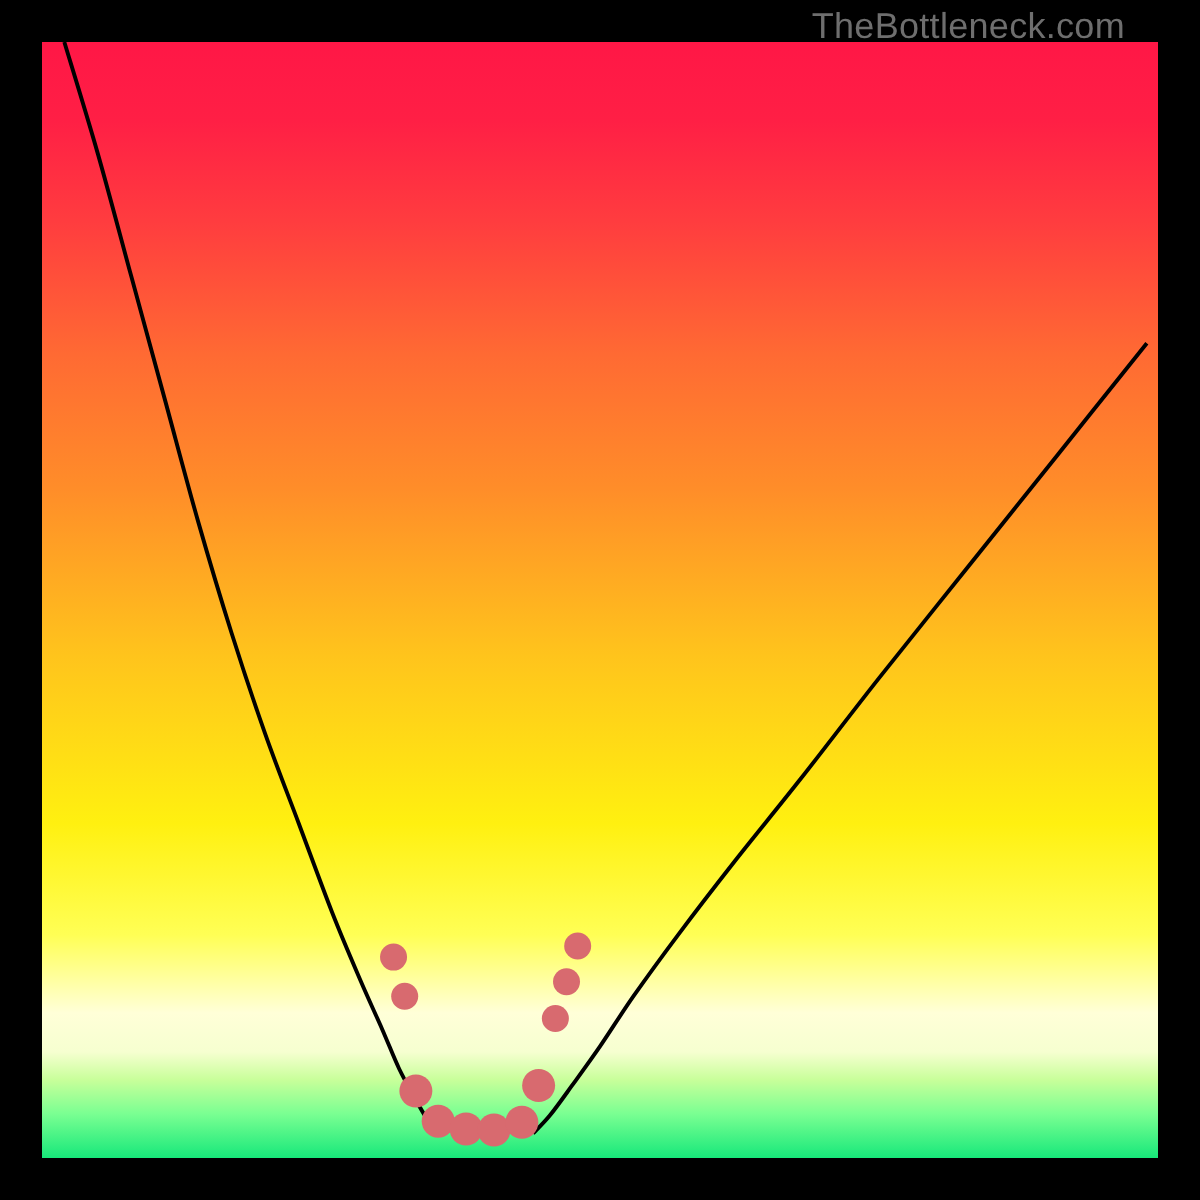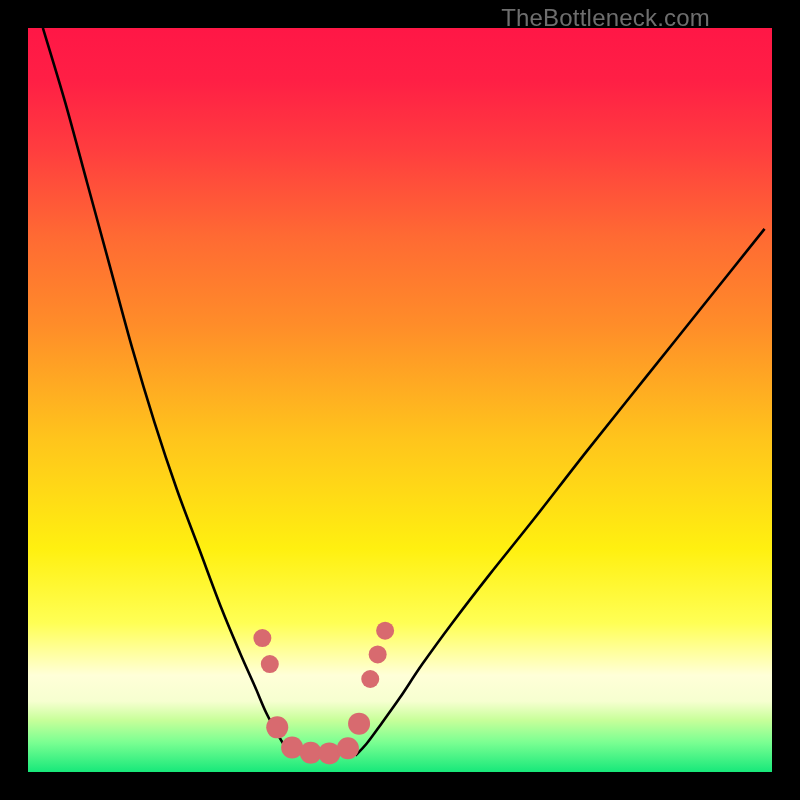--- a/index.html
+++ b/index.html
@@ -11,20 +11,21 @@
     overflow: hidden;
     font-family: Arial, Helvetica, sans-serif;
   }
   .frame {
     position: absolute;
     top: 0;
     left: 0;
     width: 720px;
     height: 800px;
     background: #000;
+    padding-left: 40px;
   }
   .plot-area {
     position: absolute;
     top: 28px;
     left: 28px;
     width: 744px;
     height: 744px;
   }
   .watermark {
     position: absolute;

